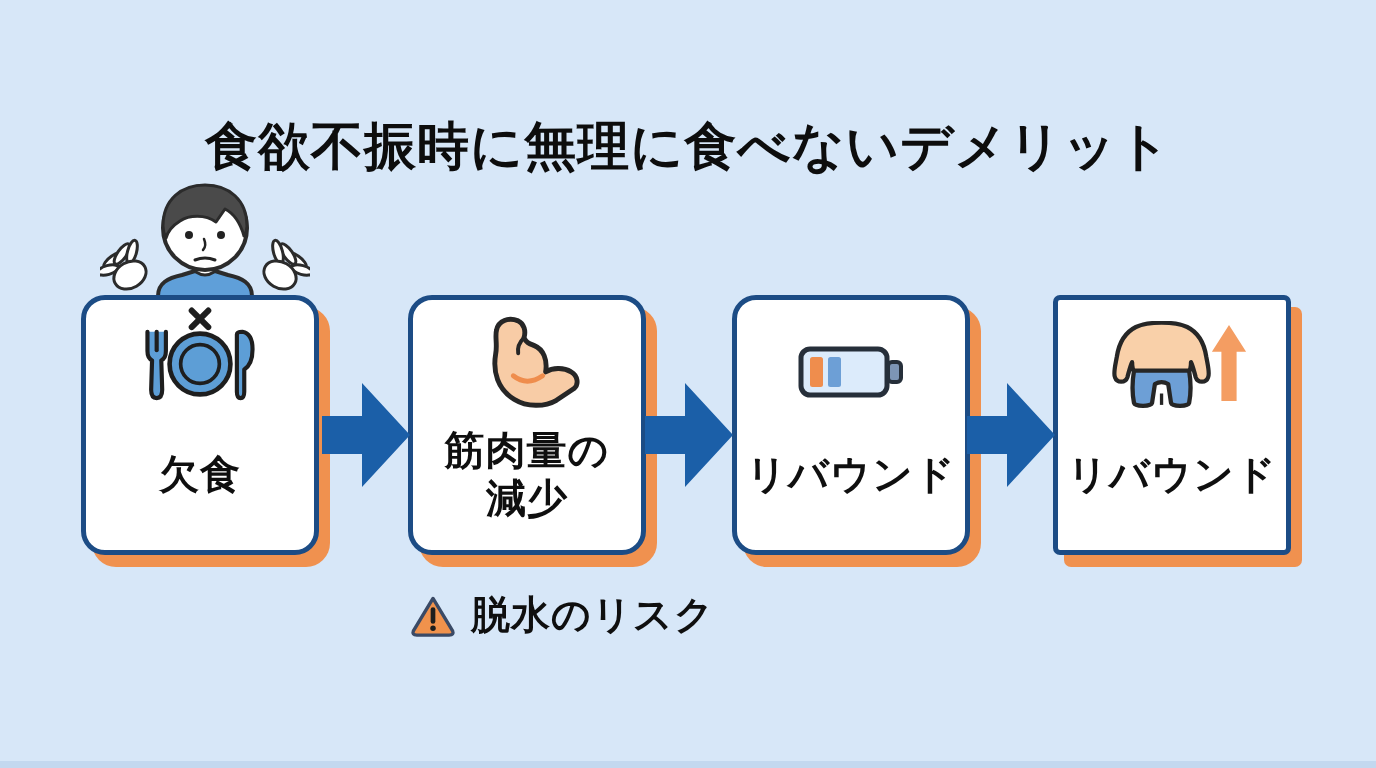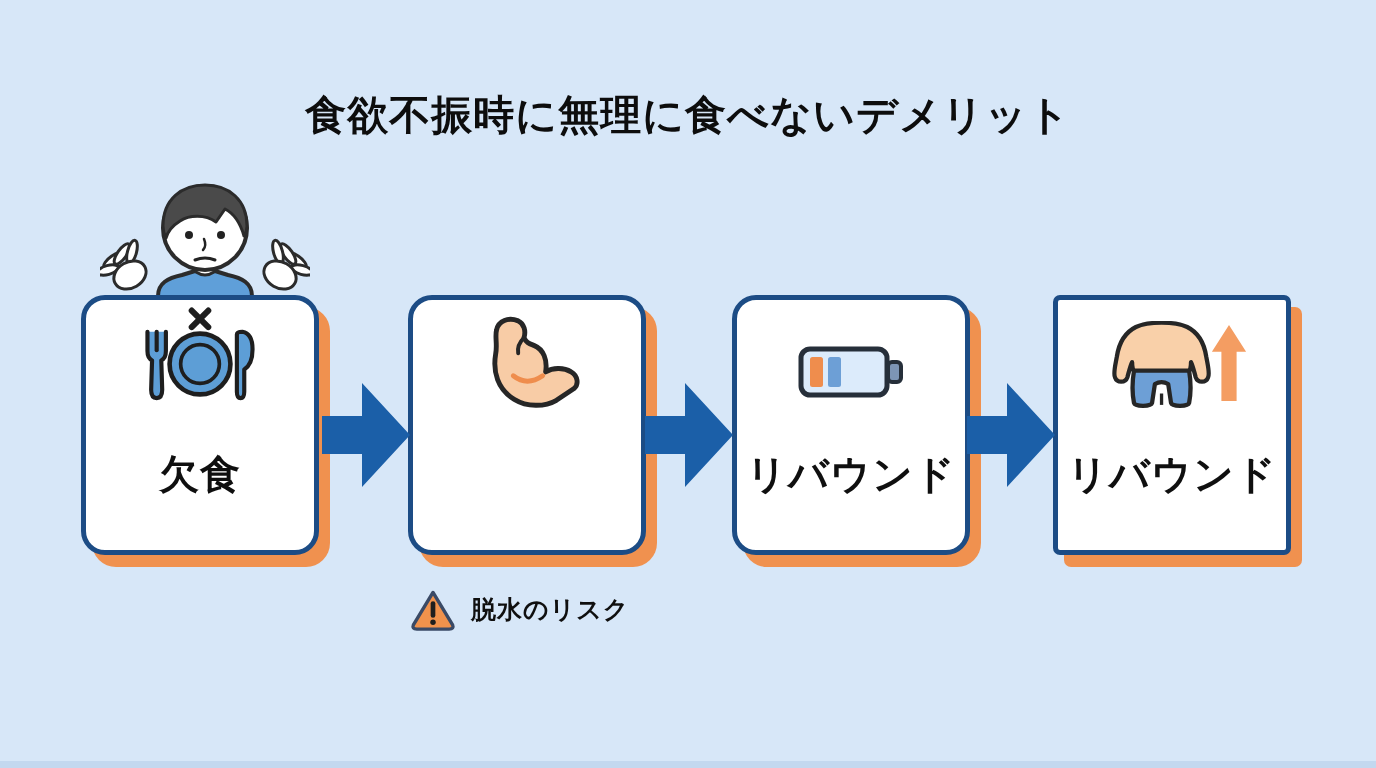--- a/index.html
+++ b/index.html
@@ -4,22 +4,22 @@
 <style>
   html,body{margin:0;padding:0;}
   body{
     width:1376px;height:768px;position:relative;overflow:hidden;
     background:#d7e7f8;
     font-family:"Liberation Sans","DejaVu Sans",sans-serif;
     color:#111;
   }
   .canvas{position:absolute;inset:0;}
   .title{
-    position:absolute;top:88px;left:0;width:100%;
-    text-align:center;font-size:41px;font-weight:900;
+    position:absolute;top:112px;left:0;width:100%;
+    text-align:center;font-size:52px;font-weight:900;
     letter-spacing:1px;color:#0d0d0d;margin:0;
   }
   .person{position:absolute;left:100px;top:172px;width:210px;height:132px;z-index:1;}
   .step{
     position:absolute;top:295px;width:238px;height:260px;box-sizing:border-box;
     background:#ffffff;border:5px solid #1c4c85;border-radius:24px;
     box-shadow:11px 12px 0 0 #f0914f;
     display:flex;flex-direction:column;align-items:center;z-index:2;
   }
   .step-1{left:81px;}
@@ -37,21 +37,21 @@
     text-align:center;
   }
   .flow-arrow{position:absolute;top:383px;z-index:3;}
   .arrow-1{left:322px;}
   .arrow-2{left:645px;}
   .arrow-3{left:967px;}
   .warning-row{
     position:absolute;left:410px;top:588px;
     display:flex;align-items:center;gap:15px;z-index:2;
   }
-  .warning-label{font-size:25px;font-weight:900;color:#0f0f0f;letter-spacing:1px;}
+  .warning-label{font-size:39px;font-weight:900;color:#0f0f0f;letter-spacing:1px;}
   .bottom-strip{position:absolute;left:0;bottom:0;width:100%;height:7px;background:#c3d8ef;}
 </style>
 </head>
 <body>
 
 <div class="canvas">
 
   <h1 class="title">食欲不振時に無理に食べないデメリット</h1>
 
   <svg class="person" viewBox="0 0 210 132">
@@ -102,20 +102,24 @@
   </div>
 
   <div class="step step-2">
     <div class="icon-wrap">
       <svg width="118" height="98" viewBox="0 0 120 100">
         <path d="M51,6 C41,2 31,6 29,15 C27,22 30,30 28,40 C25,58 30,76 47,86 C60,94 78,94 90,87 L108,75 C113,71 112,62 105,58 C97,53 86,54 79,58 C81,46 77,35 67,31 C62,29 59,28 57,23 C59,16 57,9 51,6 Z" fill="#f8cca6" stroke="#262626" stroke-width="5" stroke-linejoin="round"></path>
         <path d="M57,23 C52,28 50,33 51,39" fill="none" stroke="#262626" stroke-width="4" stroke-linecap="round"></path>
         <path d="M46,62 Q60,73 76,62" fill="none" stroke="#ef8d4d" stroke-width="5" stroke-linecap="round"></path>
       </svg>
     </div>
+    <div class="labels">
+      <span>筋肉量の</span>
+      <span>減少</span>
+    </div>
   </div>
 
   <div class="step step-3">
     <div class="icon-wrap">
       <svg width="108" height="58" viewBox="0 0 108 58">
         <rect x="4" y="6" width="86" height="46" rx="9" fill="#dcebfb" stroke="#262f3a" stroke-width="5"></rect>
         <rect x="91" y="19" width="13" height="20" rx="4" fill="#7d95b5" stroke="#262f3a" stroke-width="4"></rect>
         <rect x="13" y="14" width="13" height="30" rx="2.5" fill="#ef8d4d"></rect>
         <rect x="31" y="14" width="13" height="30" rx="2.5" fill="#6d9fd6"></rect>
       </svg>

